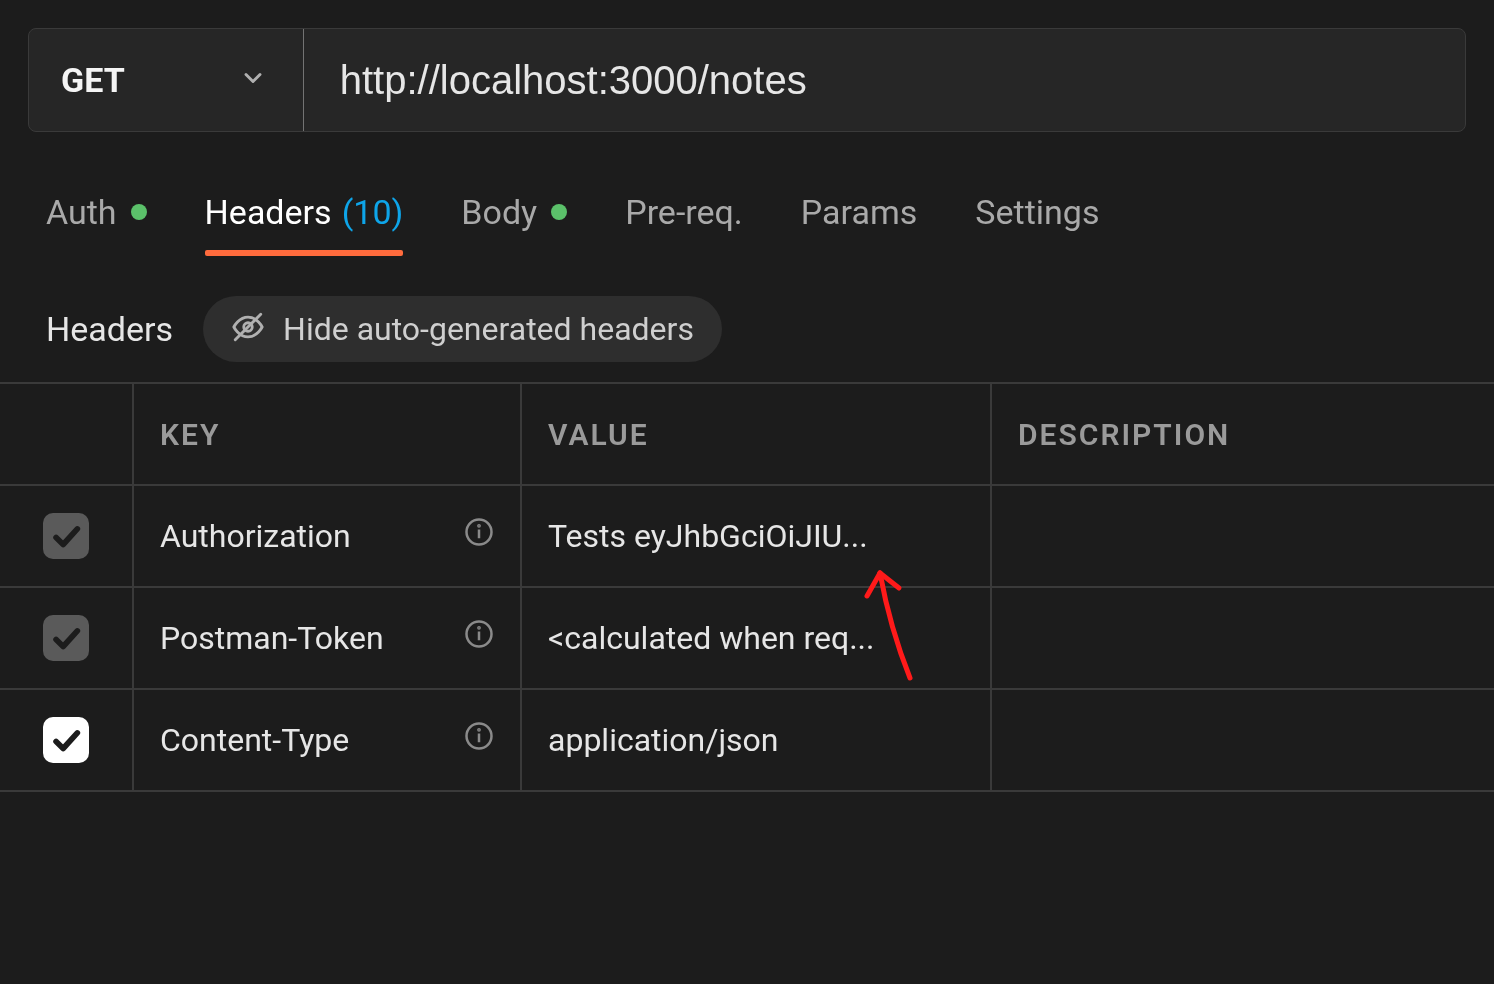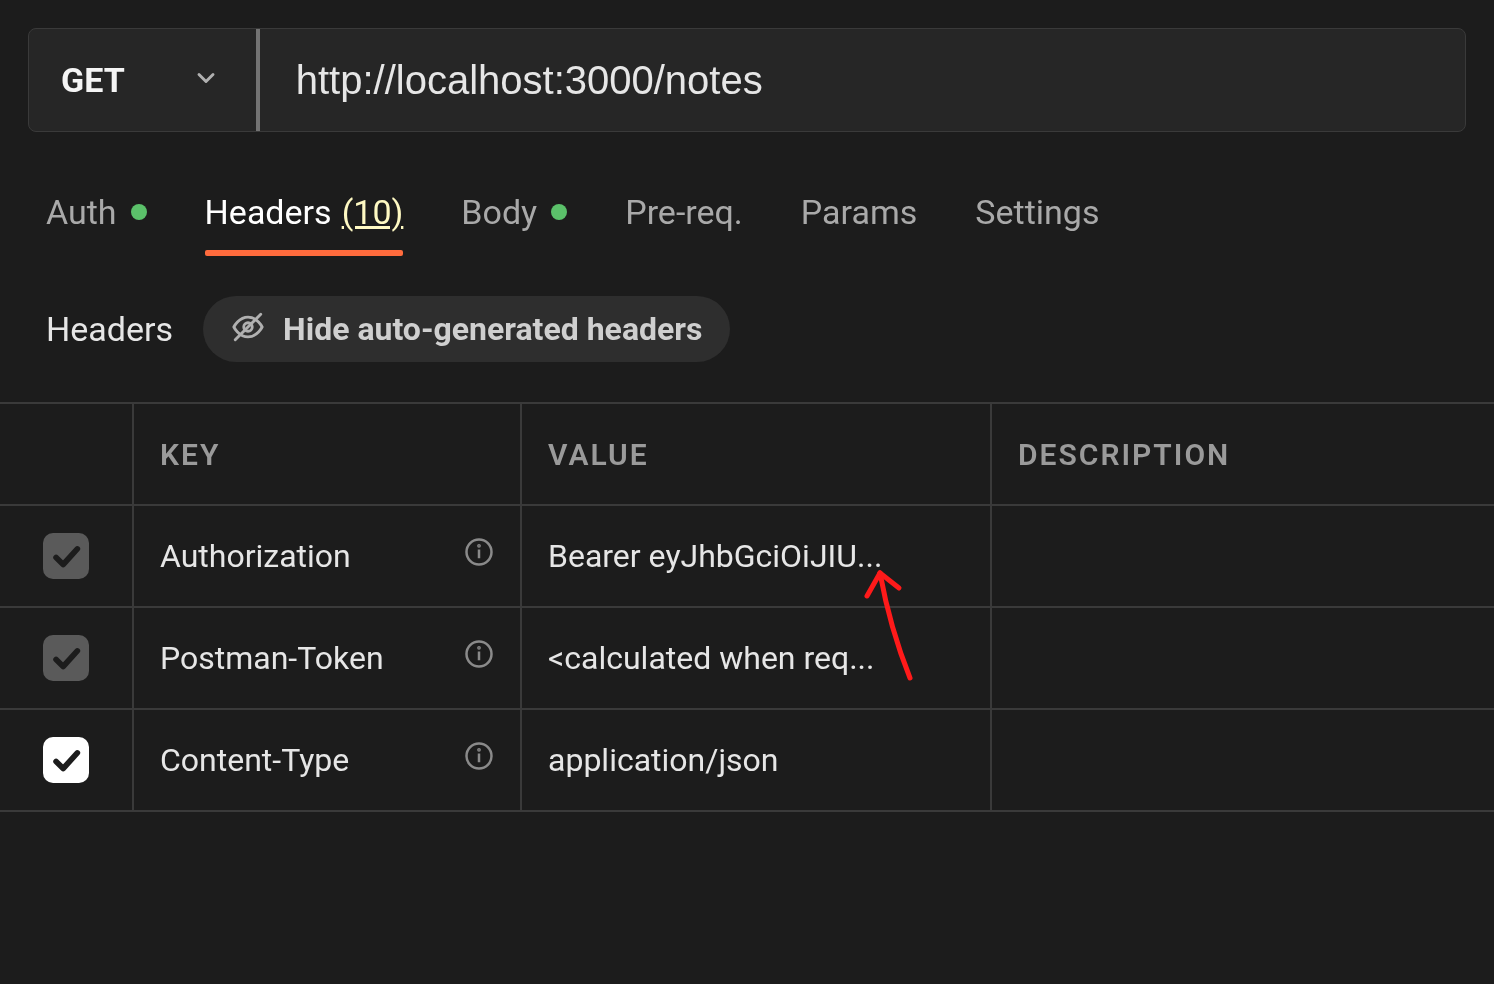--- a/index.html
+++ b/index.html
@@ -22,22 +22,22 @@
     border: 1px solid #3a3a3a;
     border-radius: 8px;
     background: #262626;
     height: 104px;
     align-items: stretch;
   }
   .method-select {
     display: flex;
     align-items: center;
     padding: 0 36px 0 32px;
-    border-right: 4px solid #737373;
-    gap: 67px;
+    border-right: 1px solid #737373;
+    gap: 114px;
     cursor: pointer;
   }
   .method-text {
     font-size: 34px;
     font-weight: 700;
     color: #f5f5f5;
   }
   .chevron svg {
     width: 28px;
     height: 28px;
@@ -74,22 +74,21 @@
     content: "";
     position: absolute;
     left: 0;
     right: 0;
     bottom: 0;
     height: 6px;
     background: #ff6b3d;
     border-radius: 2px;
   }
   .tab .count {
-    color: #fef9c3;
-    text-decoration: underline;
+    color: #0ea5e9;
   }
   .dot {
     width: 16px;
     height: 16px;
     border-radius: 50%;
     background: #5bc16a;
     display: inline-block;
     margin-left: 4px;
   }
   .header-controls {
@@ -112,24 +111,23 @@
     cursor: pointer;
   }
   .hide-pill .eye-icon svg {
     width: 34px;
     height: 34px;
     stroke: #b0b0b0;
   }
   .hide-pill .hide-text {
     font-size: 32px;
     color: #cfcfcf;
-    font-weight: bold;
   }
   .headers-table {
-    margin-top: 20px;
+    margin-top: 0;
     border-top: 2px solid #3a3a3a;
   }
   .hrow {
     display: grid;
     grid-template-columns: 134px 388px 470px 1fr;
     border-bottom: 2px solid #3a3a3a;
     height: 102px;
     align-items: center;
   }
   .hcell {
@@ -264,21 +262,21 @@
     </div>
     <div class="hcell key-cell">
       <span>Authorization</span>
       <span class="info-icon"><svg viewBox="0 0 24 24" stroke-width="2">
             <circle cx="12" cy="12" r="10"></circle>
             <line x1="12" y1="10" x2="12" y2="17"></line>
             <circle cx="12" cy="7" r="0.5" fill="#8a8a8a"></circle>
           </svg></span>
     </div>
     <div class="hcell">
-        <span>Bearer eyJhbGciOiJIU...</span>
+        <span>Tests eyJhbGciOiJIU...</span>
       </div>
     <div class="hcell last">
         <span></span>
       </div>
   </div>
 
 
   <div class="hrow">
     <div class="hcell">
       <div class="checkbox gray">

